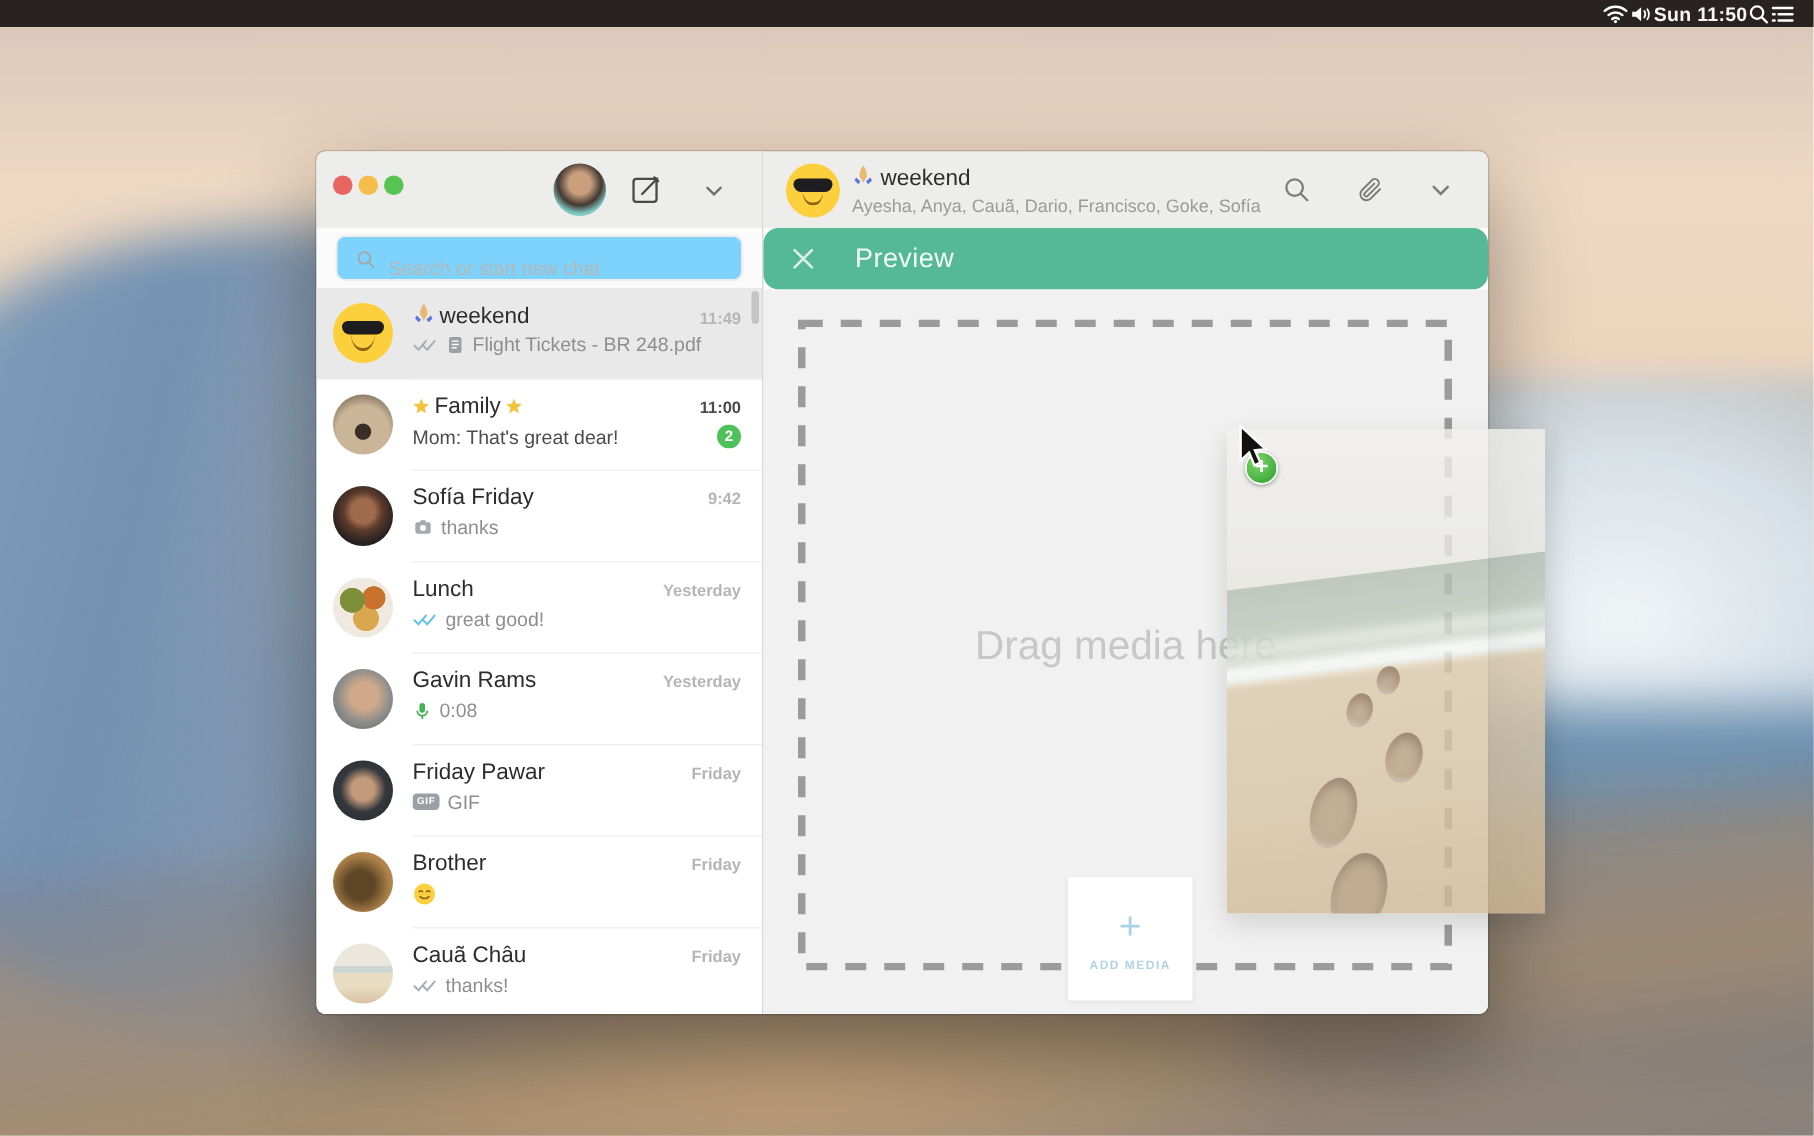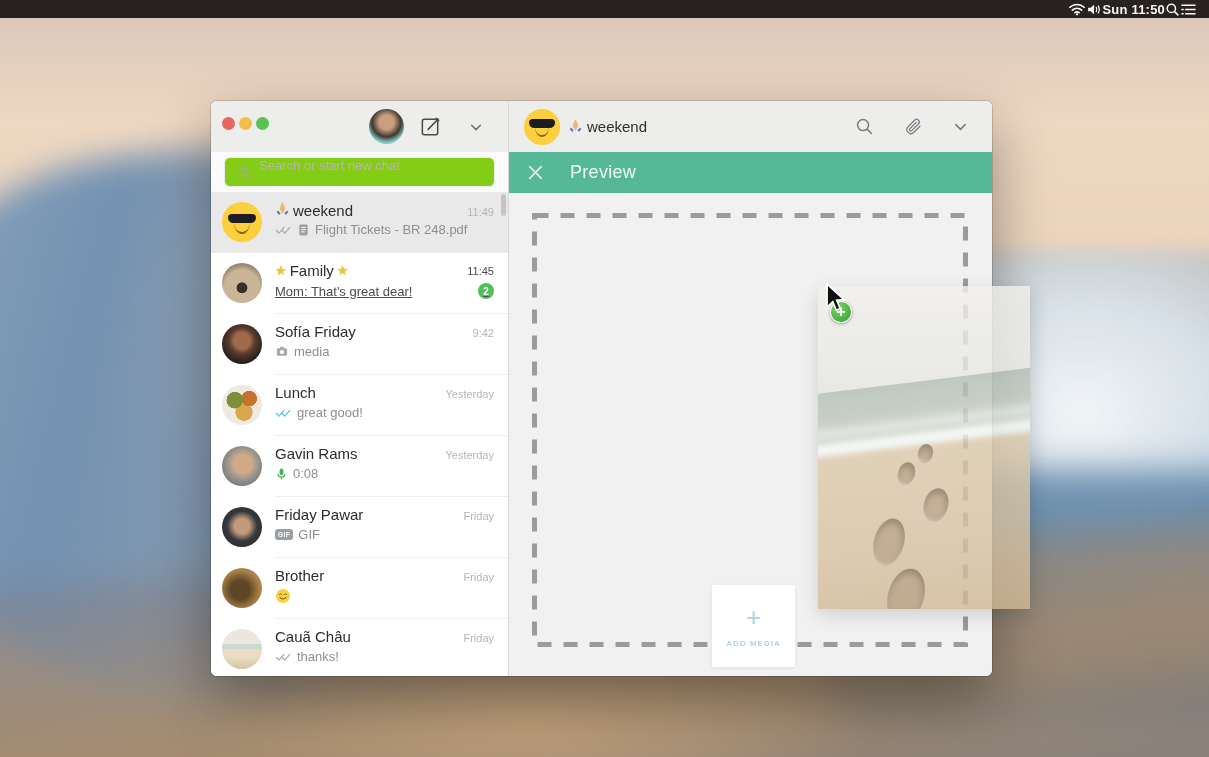--- a/index.html
+++ b/index.html
@@ -39,38 +39,38 @@
   .traffic { position:absolute; top:16px; width:13px; height:13px; border-radius:50%; }
   .t-red { left:11px; background:#e9655f; }
   .t-yellow { left:28px; background:#f5bd4c; }
   .t-green { left:45px; background:#57c353; }
   .tb-avatar { position:absolute; left:158px; top:8px; width:35px; height:35px; border-radius:50%;
     background:radial-gradient(circle at 50% 38%, #c99f7e 0 26%, #433831 52%, #7fc8c2 72%, #8fd0ca 100%); }
   .tb-compose { position:absolute; left:208px; top:14px; width:23px; height:23px; display:flex; align-items:center; }
   .tb-chevron { position:absolute; left:258px; top:18px; width:16px; height:16px; display:flex; align-items:center; }
 
   .searchwrap { height:40px; padding:5px 13px 0; background:#fbfbfb; }
-  .searchbox { position:relative; height:30px; background:#84cc16; border:1px solid #ececec; border-radius:6px;
-    display:flex; align-items:flex-start; padding-left:12px; box-shadow:0 0 2px rgba(0,0,0,.05); }
+  .searchbox { position:relative; height:30px; background:#7dd3fc; border:1px solid #ececec; border-radius:6px;
+    display:flex; align-items:flex-end; padding-left:12px; box-shadow:0 0 2px rgba(0,0,0,.05); }
   .searchbox input { border:none; outline:none; flex:1; font-size:13px; color:#444; padding-left:22px;
     font-family:"Liberation Sans", sans-serif; background:transparent; }
   .searchbox input::placeholder { color:#b6b6b6; }
 
   .chatlist { position:absolute; left:0; right:0; top:91px; bottom:0; overflow:hidden; background:#fff; }
   .chat-row { position:relative; height:61px; }
   .chat-row.selected { background:#e9e9e9; }
   .chat-row .sep { position:absolute; left:64px; right:0; bottom:0; height:1px; background:#f0f0f0; }
   .avatar { position:absolute; left:11px; top:10px; width:40px; height:40px; border-radius:50%; overflow:hidden; }
   .chat-name-line { position:absolute; left:64px; right:14px; top:9px; display:flex; align-items:baseline; }
   .chat-name { font-size:15px; font-weight:500; color:#2c2c2c; display:flex; align-items:center; gap:3px; white-space:nowrap; }
-  .chat-time { margin-left:auto; font-size:11px; color:#b5b5b5; }
+  .chat-time { margin-left:auto; font-size:11px; color:#b5b5b5;font-weight:bold; }
   .chat-time.dark { color:#4a4a4a; }
   .chat-msg-line { position:absolute; left:64px; right:14px; top:30px; display:flex; align-items:center; gap:5px;
     font-size:13px; color:#8e8e8e; white-space:nowrap; overflow:hidden; }
-  .chat-msg-line.dark { color:#4c4c4c;text-decoration:underline; }
+  .chat-msg-line.dark { color:#4c4c4c; }
   .unread-badge { margin-left:auto; min-width:16px; height:16px; border-radius:8px; background:#4fc15b; color:#fff;
     font-size:10px; font-weight:700; display:flex; align-items:center; justify-content:center; padding:0 4px; }
   .gif-badge { background:#9aa0a6; color:#fff; font-size:6.5px; font-weight:700; letter-spacing:.5px;
     border-radius:3px; padding:2px 3px; }
   .star { color:#f3c43a; font-size:13px; text-shadow:0 0 1px #d9a92c; }
   .scrollbar { position:absolute; right:2px; top:93px; width:5px; height:22px; border-radius:3px; background:#c4c4c4; }
 
   
   .av-sunnies { background:#fccf3d; }
   .av-sunnies::before { content:""; position:absolute; left:14%; top:30%; width:72%; height:23%;
@@ -90,21 +90,21 @@
   
   .panel { position:absolute; left:298px; top:0; right:0; height:100%; }
   .chatheader { position:relative; height:51px; background:#ededec; display:flex; align-items:center; padding-left:15px; }
   .ch-avatar { position:relative; width:36px; height:36px; border-radius:50%; overflow:hidden; flex:0 0 36px; }
   .ch-text { margin-left:8px; overflow:hidden; }
   .ch-title { font-size:15px; font-weight:500; color:#2e2e2e; display:flex; align-items:center; gap:4px; }
   .ch-sub { font-size:12px; color:#9b9b9b; margin-top:2px; white-space:nowrap; }
   .ch-icons { margin-left:auto; display:flex; align-items:center; gap:30px; padding-right:24px; }
   .ch-icons > div { display:flex; align-items:center; }
 
-  .previewbar { height:41px; background:#55b897; display:flex; align-items:center; padding-left:19px; }
+  .previewbar { height:41px; background:#55b897; display:flex; align-items:center; padding-left:19px;border-radius:10px; }
   .pv-close { width:15px; height:15px; display:flex; }
   .pv-label { margin-left:27px; font-size:18px; color:rgba(255,255,255,.92); letter-spacing:.3px; }
 
   .main { position:absolute; left:0; right:0; top:92px; bottom:0; background:#f1f1f1; }
   .dashrect { position:absolute; left:23px; top:20px; }
   .drop-hint { position:absolute; left:0; right:0; top:222px; text-align:center; font-size:27px; color:#c7c7c7; }
   .addmedia { position:absolute; left:203px; top:392px; width:83px; height:82px; background:#fff;
     box-shadow:0 1px 4px rgba(0,0,0,.08); display:flex; flex-direction:column; align-items:center; justify-content:center; }
   .am-plus { font-size:26px; line-height:24px; color:#a9d2e4; font-weight:400; }
   .am-label { margin-top:10px; font-size:8px; font-weight:700; letter-spacing:1px; color:#b2d3e2; }
@@ -241,21 +241,21 @@
           <div class="sep"></div>
         </div>
         <div class="chat-row">
           <div class="avatar av-pug"></div>
           <div class="chat-name-line">
             <span class="chat-name">
               <span class="star">★</span>
               <span>Family</span>
               <span class="star">★</span>
             </span>
-            <span class="chat-time dark">11:45</span>
+            <span class="chat-time dark">11:00</span>
           </div>
           <div class="chat-msg-line dark">
             <span>Mom: That's great dear!</span>
             <span class="unread-badge">2</span>
           </div>
           <div class="sep"></div>
         </div>
         <div class="chat-row">
           <div class="avatar av-sofia"></div>
           <div class="chat-name-line">
@@ -265,21 +265,21 @@
             <span class="chat-time">9:42</span>
           </div>
           <div class="chat-msg-line">
             <span style="display: flex;">
               <svg width="14" height="13" viewBox="0 0 14 14">
                 <rect x="5" y="2" width="4" height="2.6" rx=".8" fill="#a5a9ad"></rect>
                 <rect x="1.5" y="3.4" width="11" height="8.2" rx="1.5" fill="#a5a9ad"></rect>
                 <circle cx="7" cy="7.5" r="2.2" fill="#fff"></circle>
               </svg>
             </span>
-            <span>media</span>
+            <span>thanks</span>
           </div>
           <div class="sep"></div>
         </div>
         <div class="chat-row">
           <div class="avatar av-food"></div>
           <div class="chat-name-line">
             <span class="chat-name">
               <span>Lunch</span>
             </span>
             <span class="chat-time">Yesterday</span>
@@ -376,20 +376,21 @@
       <div class="ch-avatar avatar av-sunnies" style="position:relative;left:0;top:0"></div>
       <div class="ch-text">
         <div class="ch-title">
           <span id="header-pray"><svg width="15" height="15" viewBox="0 0 16 16">
                 <path d="M8 1.2 C9.7 3.8 10.9 6.4 10.6 9.2 L8 13.6 L5.4 9.2 C5.1 6.4 6.3 3.8 8 1.2Z" fill="#e7ba74"></path>
                 <path d="M3 10 L6 12.8 L4.5 14.8 L1.8 12.1Z" fill="#5b76d7"></path>
                 <path d="M13 10 L10 12.8 L11.5 14.8 L14.2 12.1Z" fill="#5b76d7"></path>
               </svg></span>
           <span>weekend</span>
         </div>
+        <div class="ch-sub">Ayesha, Anya, Cauã, Dario, Francisco, Goke, Sofía</div>
       </div>
       <div class="ch-icons">
         <div>
           <svg width="19" height="19" viewBox="0 0 20 20" fill="none" stroke="#7c7c7c" stroke-width="1.6" stroke-linecap="round">
             <circle cx="8.5" cy="8.5" r="5.8"></circle>
               <line x1="13" y1="13" x2="17.4" y2="17.4"></line>
           </svg>
         </div>
         <div>
           <svg width="19" height="19" viewBox="0 0 24 24" fill="none" stroke="#7c7c7c" stroke-width="1.6" stroke-linecap="round">
@@ -410,20 +411,21 @@
           <path d="M1.5 1.5 L11.5 11.5 M11.5 1.5 L1.5 11.5" stroke="rgba(255,255,255,.8)" stroke-width="1.5" stroke-linecap="round"></path>
         </svg>
       </div>
       <div class="pv-label">Preview</div>
     </div>
 
     <div class="main">
       <svg class="dashrect" width="436" height="434" viewBox="0 0 436 434">
         <rect x="2.5" y="2.5" width="431" height="429" fill="none" stroke="#9b9b9b" stroke-width="5" stroke-dasharray="14 12"></rect>
       </svg>
+      <div class="drop-hint">Drag media here</div>
       <div class="addmedia">
         <div class="am-plus">+</div>
         <div class="am-label">ADD MEDIA</div>
       </div>
     </div>
   </section>
 </div>
 
 <div class="dragimg">
   <div class="di-sky"></div>

